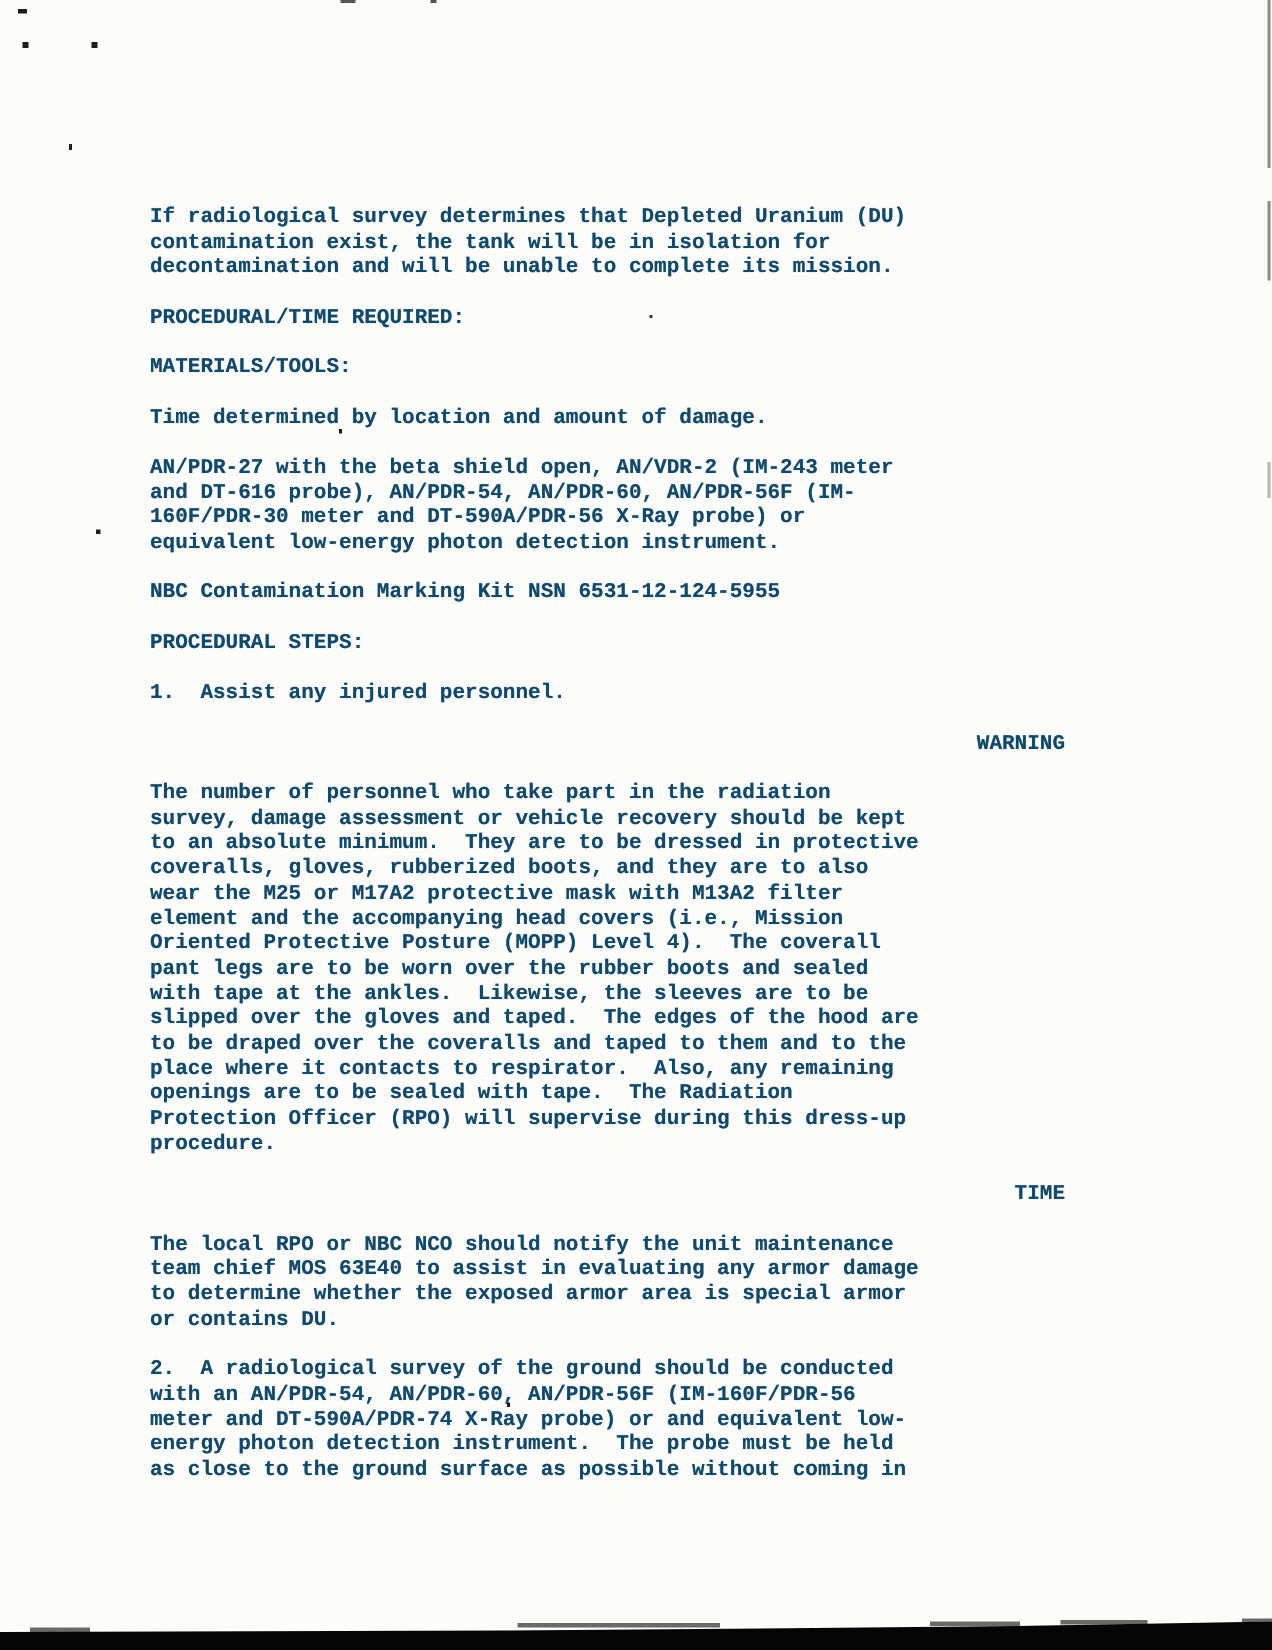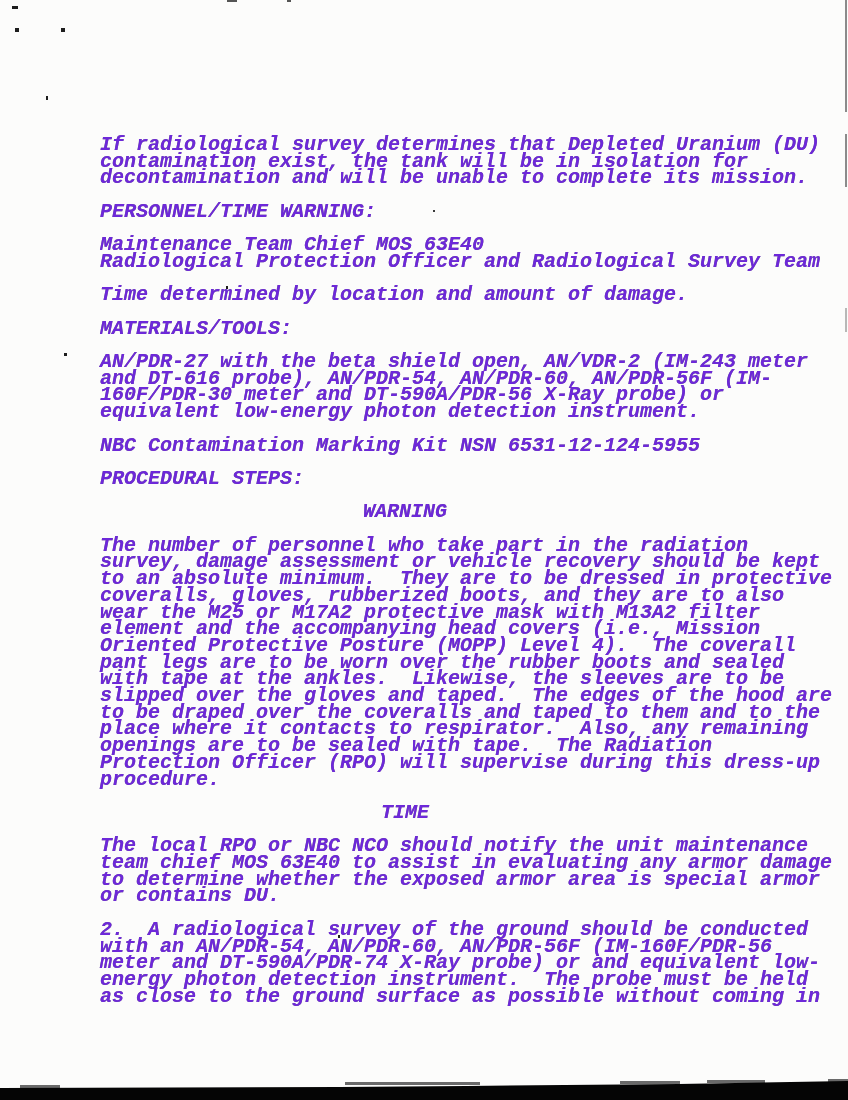--- a/index.html
+++ b/index.html
@@ -20,33 +20,32 @@
   }
   #text-column {
     position: absolute;
     left: 100px;
     top: 137px;
     width: 622px;
   }
   .block {
     margin: 16.7px 0 0 0;
     font-family: "Liberation Mono", "DejaVu Sans Mono", monospace;
-    font-size: 20px;
+    font-size: 14px;
     line-height: 16.7px;
     font-weight: bold;
-    color: #6d28d9;
+    color: #0c4a6e;
     white-space: pre;
     letter-spacing: 0px;
     text-shadow: 0 0 0.5px rgba(20,20,20,0.55);
-    font-style: italic;
   }
   .block.first { margin-top: 0; }
   .block.centered {
     width: 610px;
-    text-align: center;
+    text-align: right;
   }
   
   .speck {
     position: absolute;
     background: #1d1d1d;
   }
   .edge-line {
     position: absolute;
     width: 2px;
     background: #8b8b8b;
@@ -68,31 +67,30 @@
 </style>
 </head>
 <body>
 
 <div id="page">
 
   <div id="text-column">
     <pre class="block first">If radiological survey determines that Depleted Uranium (DU)
 contamination exist, the tank will be in isolation for
 decontamination and will be unable to complete its mission.</pre>
-    <pre class="block">PERSONNEL/TIME WARNING:</pre>
-    <pre class="block">Maintenance Team Chief MOS 63E40
-Radiological Protection Officer and Radiological Survey Team</pre>
+    <pre class="block">PROCEDURAL/TIME REQUIRED:</pre>
+    <pre class="block">MATERIALS/TOOLS:</pre>
     <pre class="block">Time determined by location and amount of damage.</pre>
-    <pre class="block">MATERIALS/TOOLS:</pre>
     <pre class="block">AN/PDR-27 with the beta shield open, AN/VDR-2 (IM-243 meter
 and DT-616 probe), AN/PDR-54, AN/PDR-60, AN/PDR-56F (IM-
 160F/PDR-30 meter and DT-590A/PDR-56 X-Ray probe) or
 equivalent low-energy photon detection instrument.</pre>
     <pre class="block">NBC Contamination Marking Kit NSN 6531-12-124-5955</pre>
     <pre class="block">PROCEDURAL STEPS:</pre>
+    <pre class="block">1.  Assist any injured personnel.</pre>
     <pre class="block centered">WARNING</pre>
     <pre class="block">The number of personnel who take part in the radiation
 survey, damage assessment or vehicle recovery should be kept
 to an absolute minimum.  They are to be dressed in protective
 coveralls, gloves, rubberized boots, and they are to also
 wear the M25 or M17A2 protective mask with M13A2 filter
 element and the accompanying head covers (i.e., Mission
 Oriented Protective Posture (MOPP) Level 4).  The coverall
 pant legs are to be worn over the rubber boots and sealed
 with tape at the ankles.  Likewise, the sleeves are to be

